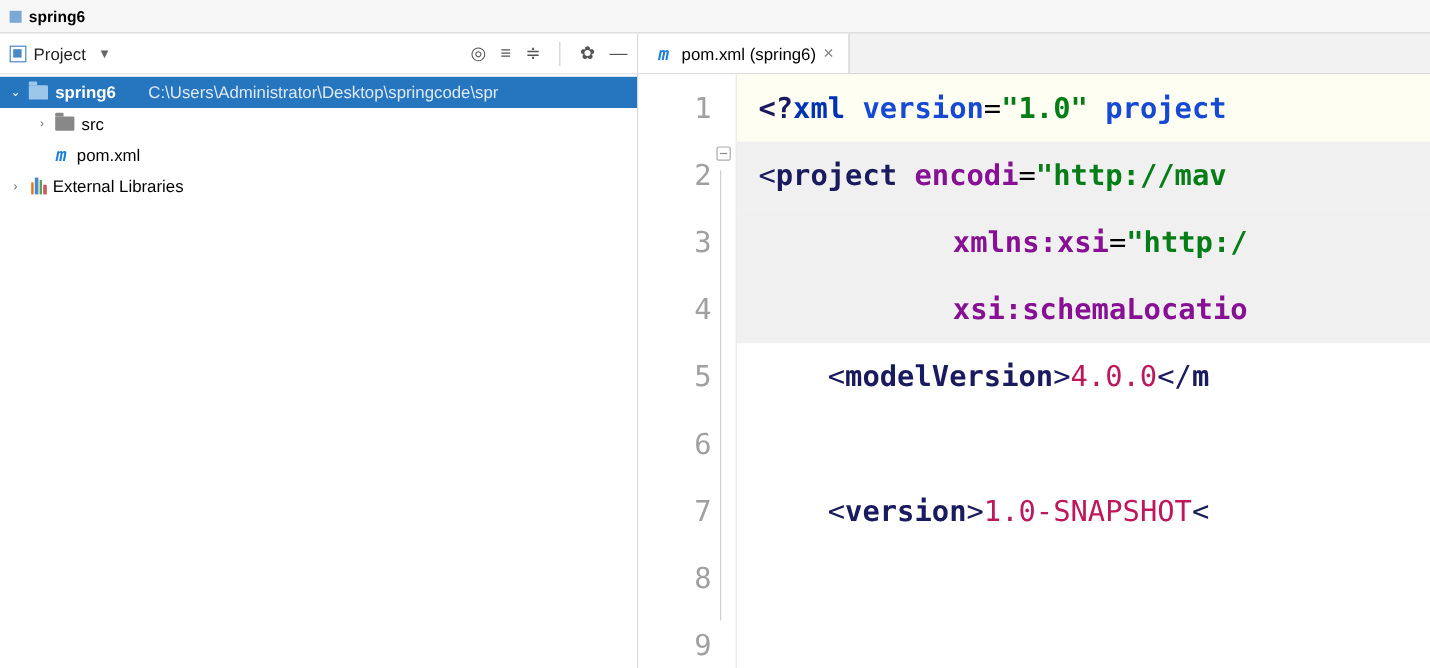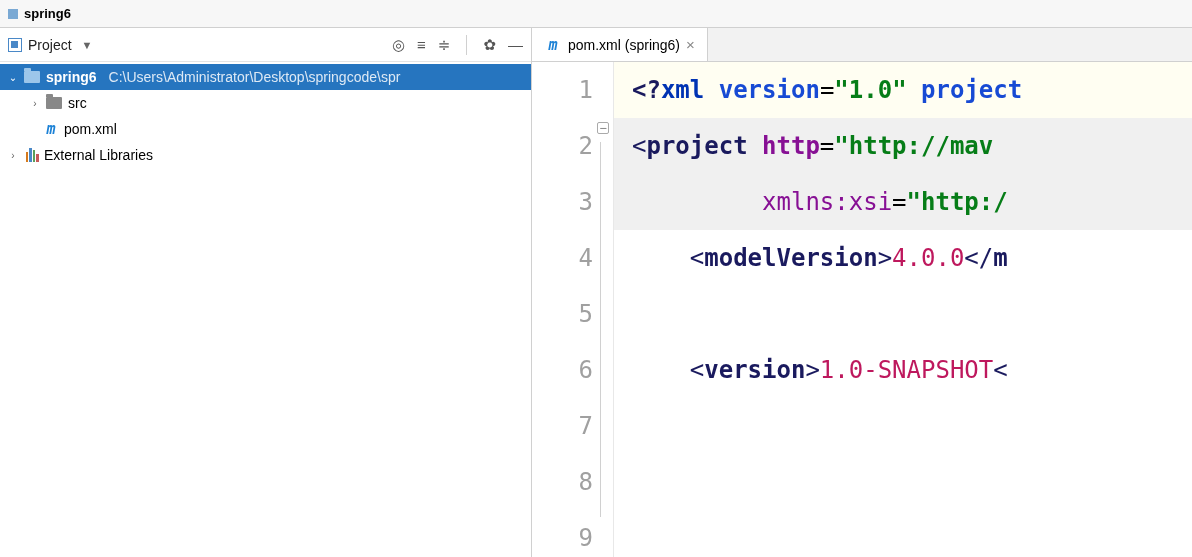--- a/index.html
+++ b/index.html
@@ -97,21 +97,21 @@
       padding: 0 6px;
       gap: 4px;
       white-space: nowrap;
       font-size: 14px;
     }
     .tree-row.selected {
       background: #2675bf;
       color: #fff;
     }
     .tree-row.selected .path { color: #dde9f5; }
-    .tree-row .path { color: #888; margin-left: 8px; }
+    .tree-row .path { color: #888; margin-left: 23px; }
     .tree-row .name-bold { font-weight: 600; }
     .tree-row .expand {
       width: 14px;
       text-align: center;
       color: #666;
       font-size: 10px;
       cursor: pointer;
     }
     .tree-row.selected .expand { color: #fff; }
     .tree-row .indent { display:inline-block; }
@@ -250,21 +250,21 @@
       padding-left: 18px;
     }
     .cline.bg1 { background: #fffef2; }
     .cline.bg-grey { background: #f0f0f0; }
     .t-brack { color: #1a1a5e; }
     .t-qmark { color: #1a1a5e; font-weight:700;}
     .t-decl  { color: #0033b3; font-weight:700;}
     .t-tag   { color: #1a1a5e; font-weight:700;}
     .t-attr  { color: #871094; font-weight:700;}
     .t-attr-n{ color: #174ad4; font-weight:700;}
-    .t-ns    { color: #871094; font-weight:400;}
+    .t-ns    { color: #871094; font-weight:700;margin-left:32px;}
     .t-eq    { color: #000; }
     .t-str   { color: #067d17; font-weight:700;}
     .t-text  { color: #be185d; }
     .minus-strip {
       position:absolute;
       right:3px;
       width:10px;
       top:80px;
       bottom:40px;
       border-left:1px solid #d0d0d0;
@@ -344,21 +344,22 @@
         <div class="gline">7</div>
         <div class="gline">8</div>
         <div class="gline">9</div>
         <div class="fold-region">
           <div class="fold-toggle">−</div>
         </div>
         <div class="minus-strip"></div>
       </div>
       <div class="code">
         <div class="cline bg1"><span class="t-qmark">&lt;?</span><span class="t-decl">xml</span><span> </span><span class="t-attr-n">version</span><span class="t-eq">=</span><span class="t-str">"1.0"</span><span> </span><span class="t-attr-n">project</span></div>
-        <div class="cline bg-grey"><span class="t-brack">&lt;</span><span class="t-tag">project</span> <span class="t-attr">http</span><span class="t-eq">=</span><span class="t-str">"http://mav</span></div>
+        <div class="cline bg-grey"><span class="t-brack">&lt;</span><span class="t-tag">project</span> <span class="t-attr">encodi</span><span class="t-eq">=</span><span class="t-str">"http://mav</span></div>
         <div class="cline bg-grey">         <span class="t-ns">xmlns:xsi</span><span class="t-eq">=</span><span class="t-str">"http:/</span></div>
+        <div class="cline bg-grey">         <span class="t-ns">xsi:schemaLocatio</span></div>
         <div class="cline">    <span class="t-brack">&lt;</span><span class="t-tag">modelVersion</span><span class="t-brack">&gt;</span><span class="t-text">4.0.0</span><span class="t-brack">&lt;/</span><span class="t-tag">m</span></div>
         <div class="cline"></div>
         <div class="cline">    <span class="t-brack">&lt;</span><span class="t-tag">version</span><span class="t-brack">&gt;</span><span class="t-text">1.0-SNAPSHOT</span><span class="t-brack">&lt;</span></div>
       </div>
     </div>
   </div>
 </div>
 
 </body></html>

